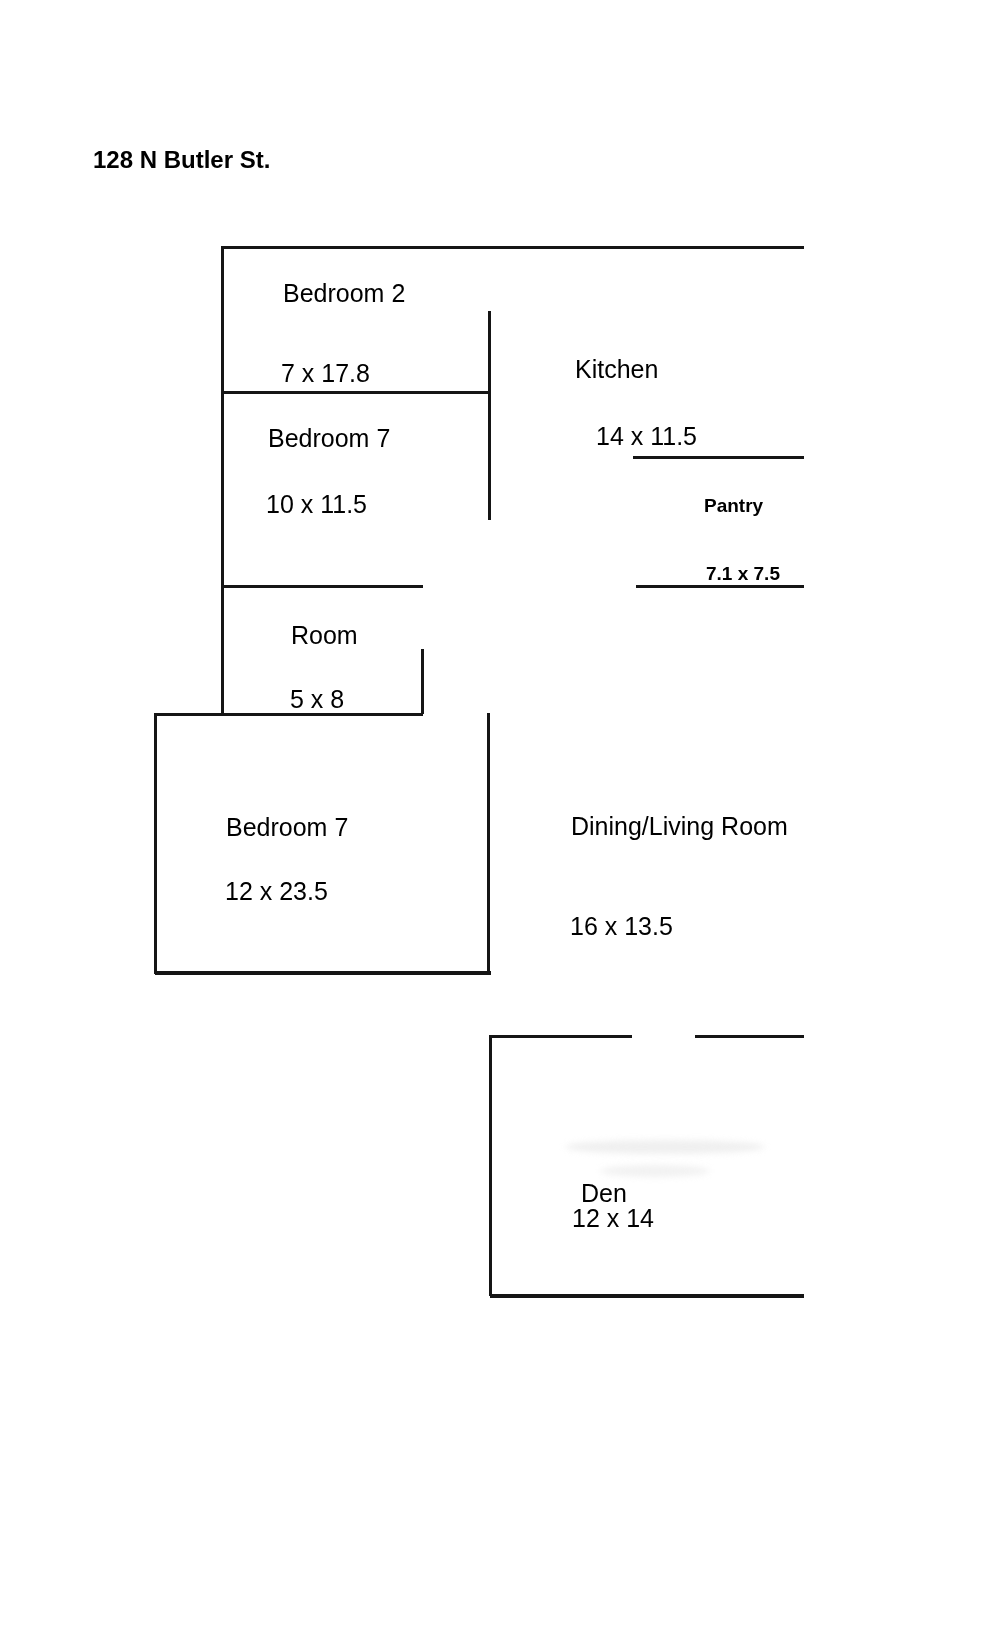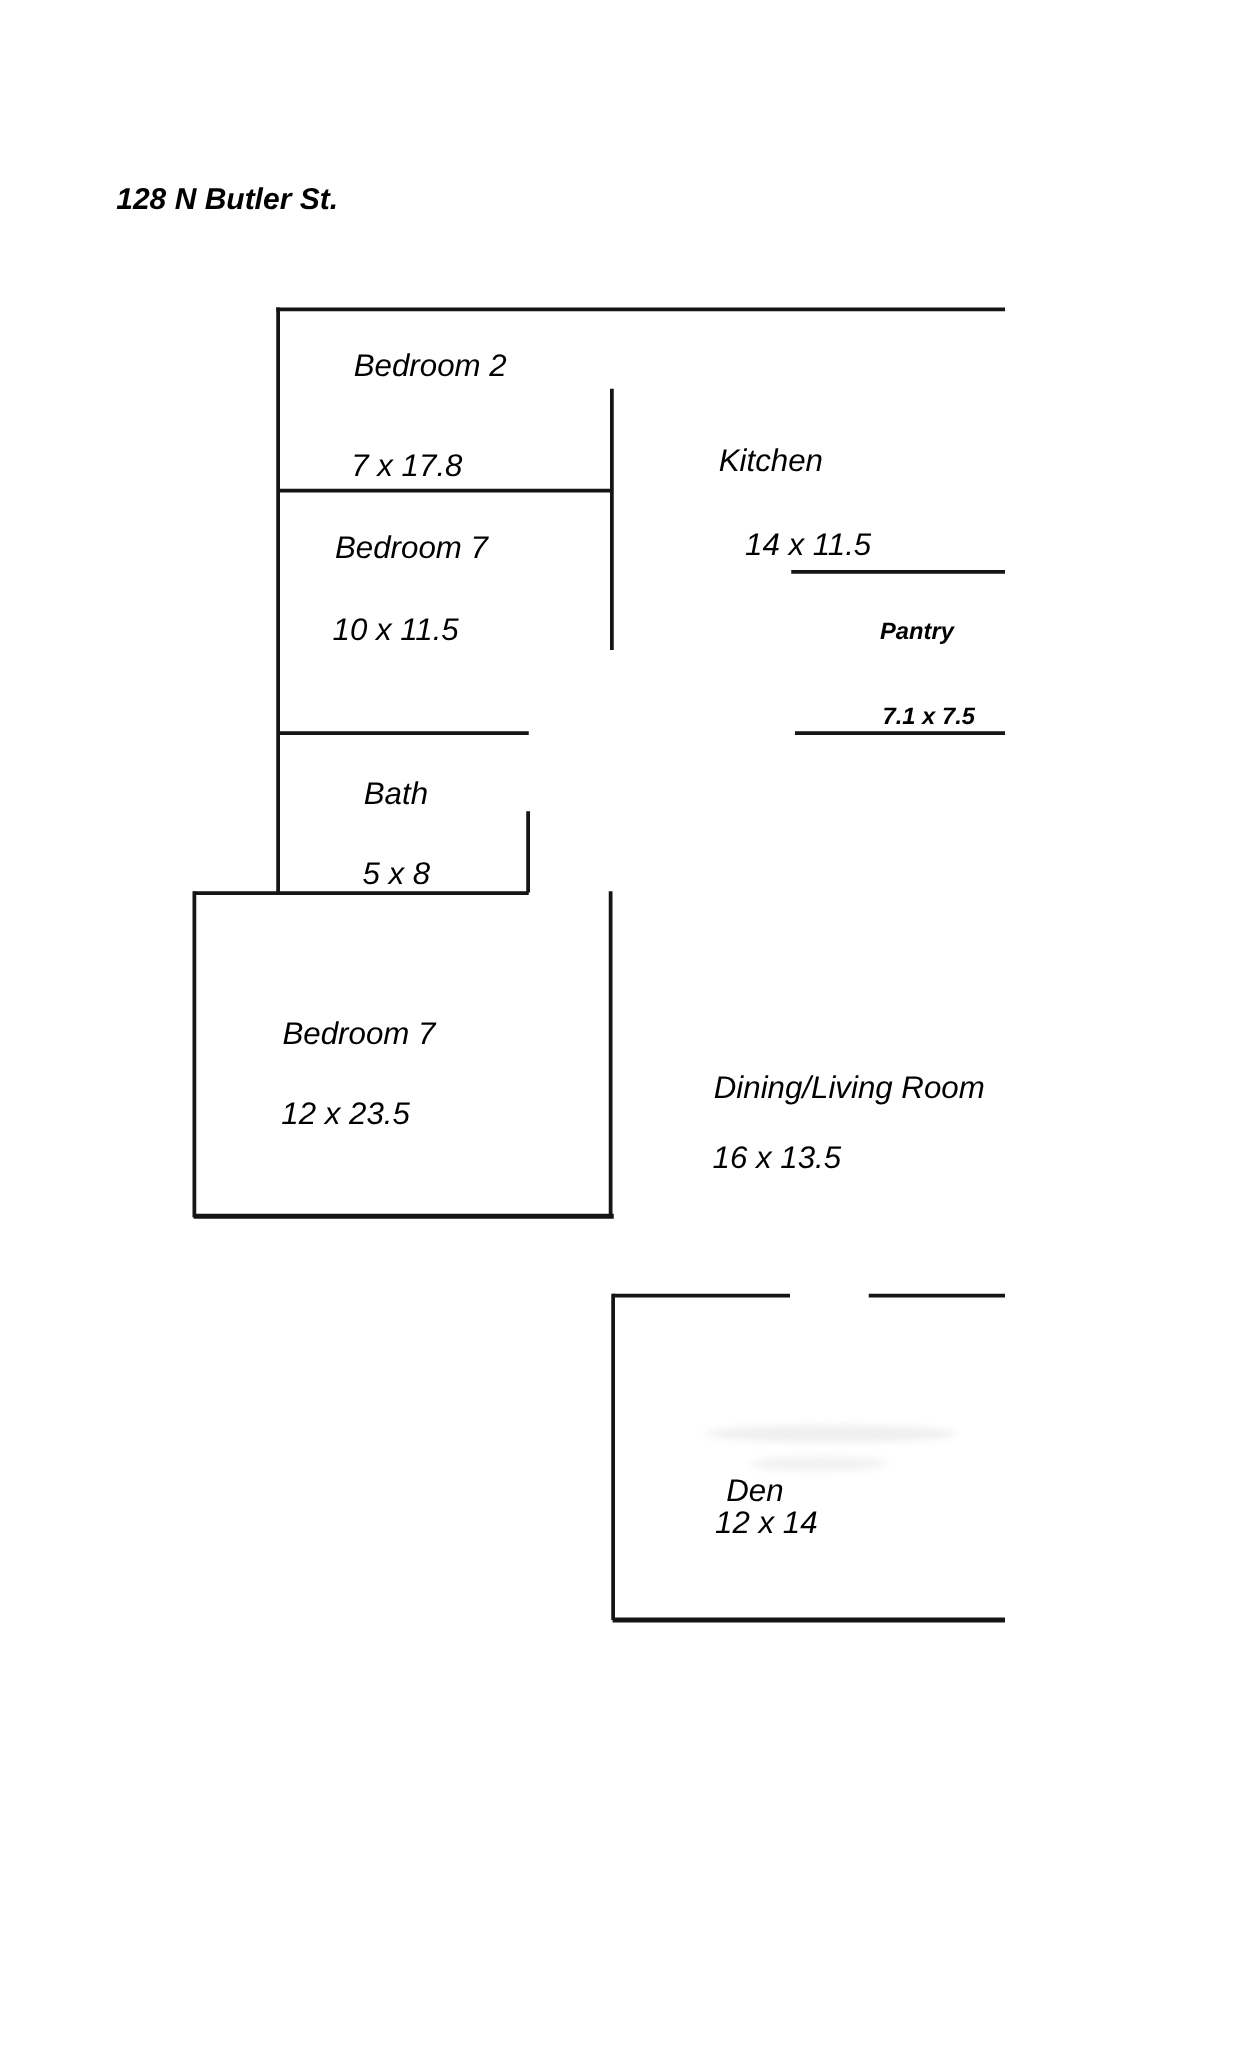--- a/index.html
+++ b/index.html
@@ -13,21 +13,20 @@
     background: var(--bg);
   }
   #floorplan-page {
     position: relative;
     width: 804px;
     height: 1647px;
     background: var(--bg);
     font-family: "Liberation Sans", sans-serif;
     color: var(--text);
     overflow: hidden;
-    font-style: italic;
   }
   .wall { position: absolute; background: var(--wall); }
   .wall-thin { position: absolute; background: #5a5a5a; }
   .page-title {
     position: absolute;
     font-size: 24px;
     font-weight: bold;
     line-height: 1;
     white-space: nowrap;
   }
@@ -91,25 +90,25 @@
 
   <div class="room-label" style="left:575px; top:357px;">Kitchen</div>
   <div class="room-dim" style="left:596px; top:424px;text-align:center;">14 x 11.5</div>
 
   <div class="room-label" style="left:268px; top:426px;">Bedroom 7</div>
   <div class="room-dim" style="left:266px; top:492px;">10 x 11.5</div>
 
   <div class="small-label" style="left:704px; top:496px;">Pantry</div>
   <div class="small-dim" style="left:706px; top:564px;">7.1 x 7.5</div>
 
-  <div class="room-label" style="left:291px; top:623px;">Bath</div>
+  <div class="room-label" style="left:291px; top:623px;">Room</div>
   <div class="room-dim" style="left:290px; top:687px;">5 x 8</div>
 
   <div class="room-label" style="left:226px; top:815px;">Bedroom 7</div>
   <div class="room-dim" style="left:225px; top:879px;">12 x 23.5</div>
 
-  <div class="room-label" style="left:571px; top:814px;margin-top:44px;">Dining/Living Room</div>
+  <div class="room-label" style="left:571px; top:814px;">Dining/Living Room</div>
   <div class="room-dim" style="left:570px; top:879px;margin-top:35px;">16 x 13.5</div>
 
   <div class="room-label" style="left:581px; top:1181px;">Den</div>
   <div class="room-dim" style="left:572px; top:1206px;">12 x 14</div>
 
 </div>
 
 </body></html>

